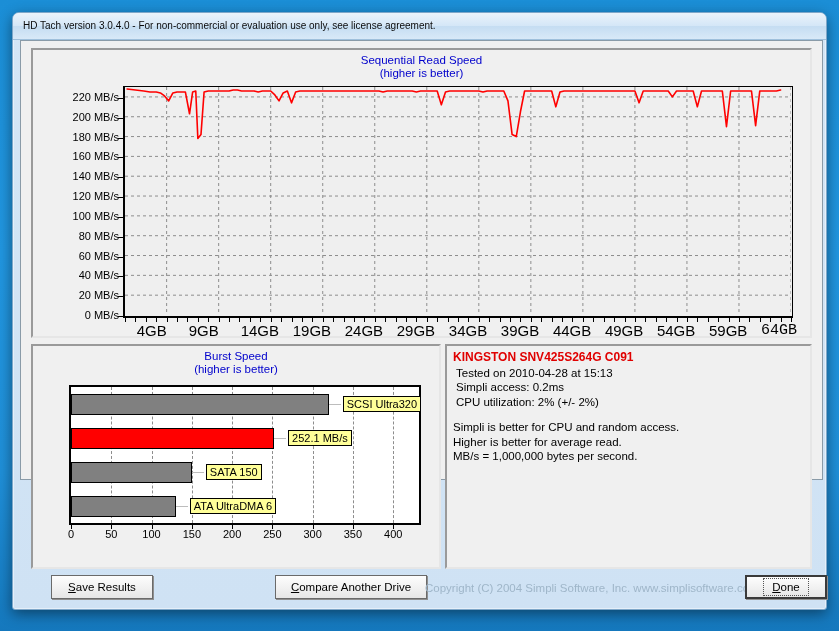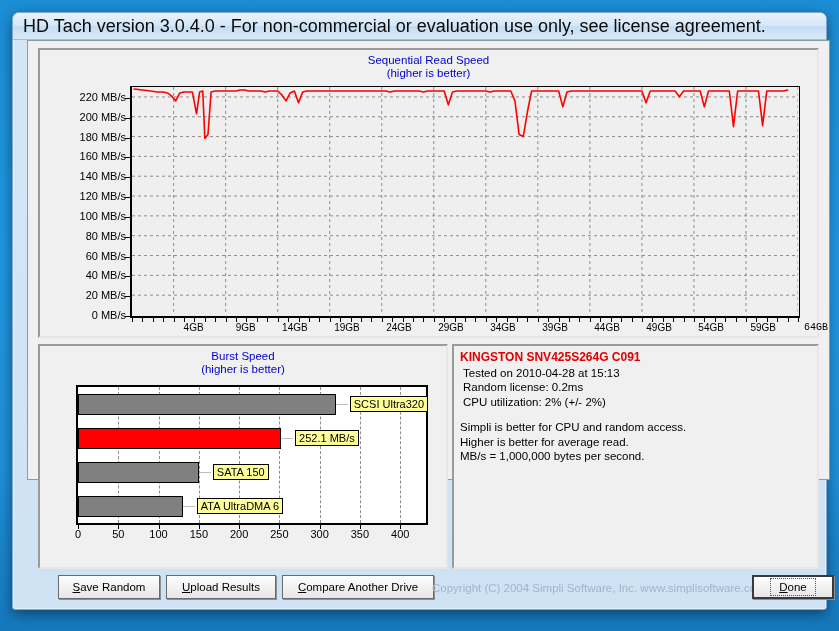--- a/index.html
+++ b/index.html
@@ -15,28 +15,28 @@
     border-radius:7px 7px 3px 3px;
     background:linear-gradient(180deg,#d4e6f6 0%,#cfe2f4 100%);
     border:1px solid #7ea7c9;
     box-shadow:0 4px 14px rgba(0,0,0,.45), 0 0 0 1px rgba(255,255,255,.45) inset;
     box-sizing:border-box;
     padding:0;
   }
   #titlebar{
     height:26px;line-height:26px;
     padding-left:10px;
-    font-size:18px;color:#0a0a0a;
+    font-size:10px;color:#0a0a0a;
     background:linear-gradient(180deg,#eaf3fb 0%,#d5e7f7 48%,#c5ddf2 52%,#d8e9f8 100%);
     border-radius:6px 6px 0 0;
     white-space:nowrap;overflow:hidden;
     border-bottom:1px solid #9fc0dc;
   }
   #client{
-    position:absolute;left:14px;top:27px;width:803px;height:440px;
+    position:absolute;left:7px;top:27px;width:803px;height:440px;
     background:#f0f0f0;
     border:1px solid #8a9ba8;
     box-sizing:border-box;
   }
   
   .panel{
     position:absolute;
     background:#f0f0f0;
     border:2px solid #9a9a9a;
     border-right-color:#e6e6e6;border-bottom-color:#e6e6e6;
@@ -58,22 +58,22 @@
     overflow:hidden;
   }
   .gl{position:absolute;pointer-events:none;}
   .gl-v{top:0;bottom:0;width:0;border-left:1px dashed #8d8d8d;}
   .ylab{
     position:absolute;right:674px;width:84px;text-align:right;
     font-size:11px;color:#000;transform:translateY(-7px);
     white-space:nowrap;
   }
   .xlab{
-    position:absolute;top:236px;width:60px;margin-left:-30px;text-align:right;
-    font-size:10px;color:#000;white-space:nowrap;
+    position:absolute;top:236px;width:60px;margin-left:-30px;text-align:left;
+    font-size:15px;color:#000;white-space:nowrap;
   }
   .tick{position:absolute;top:232px;width:0;height:4px;border-left:1px solid #000;}
   .ytick{position:absolute;left:-5px;width:5px;height:0;border-top:1px solid #000;}
   
   #burst-panel{left:10px;top:303px;width:410px;height:225px;}
   #burst-plot{position:absolute;left:36px;top:39px;width:352px;height:140px;}
   .burst-box{
     position:absolute;inset:0;background:#fff;
     border:2px solid #000;box-sizing:border-box;
   }
@@ -335,35 +335,32 @@
             <div class="bxlab" style="left: 324.222px;">400</div>
             <div class="btick" style="left: 324.222px;"></div>
           </div>
       </div>
     </div>
 
     <div class="panel" id="info-panel">
       <div id="info-inner">
         <div id="drive-model">KINGSTON SNV425S264G C091</div>
         <div class="info-line">Tested on 2010-04-28 at 15:13</div>
-        <div class="info-line">Random license: 0.2ms</div>
+        <div class="info-line">Simpli access: 0.2ms</div>
         <div class="info-line">CPU utilization: 2% (+/- 2%)</div>
         <div class="gap"></div>
         <div>Simpli is better for CPU and random access.</div>
         <div>Higher is better for average read.</div>
         <div>MB/s = 1,000,000 bytes per second.</div>
       </div>
     </div>
 
     <div id="buttonbar">
       <div class="btn" id="btn-save">
-          <span><u>S</u><span>ave Random</span></span>
-        </div>
-      <div class="btn" id="btn-upload">
-          <span><u>U</u><span>pload Results</span></span>
+          <span><u>S</u><span>ave Results</span></span>
         </div>
       <div class="btn" id="btn-compare">
           <span><u>C</u><span>ompare Another Drive</span></span>
         </div>
       <div id="copyright">Copyright (C) 2004 Simpli Software, Inc. www.simplisoftware.com</div>
       <div class="btn" id="btn-done">
           <span class="inner">
             <u>D</u>
             <span>one</span>
           </span>

